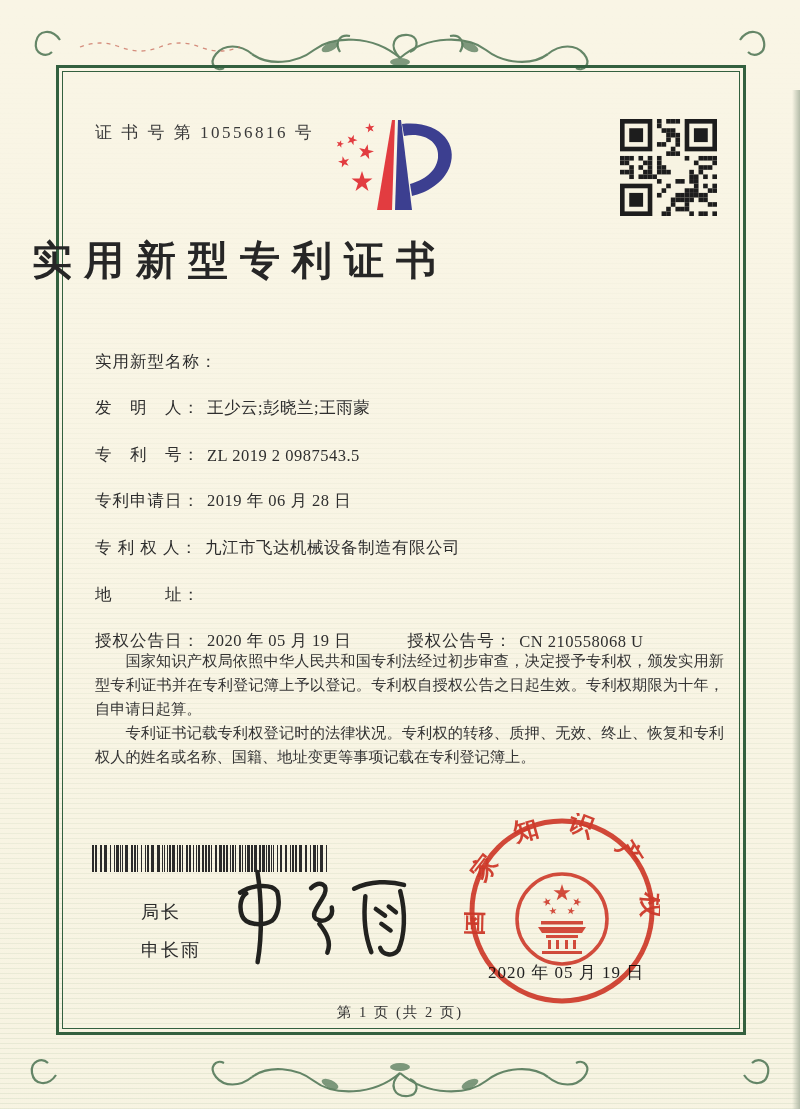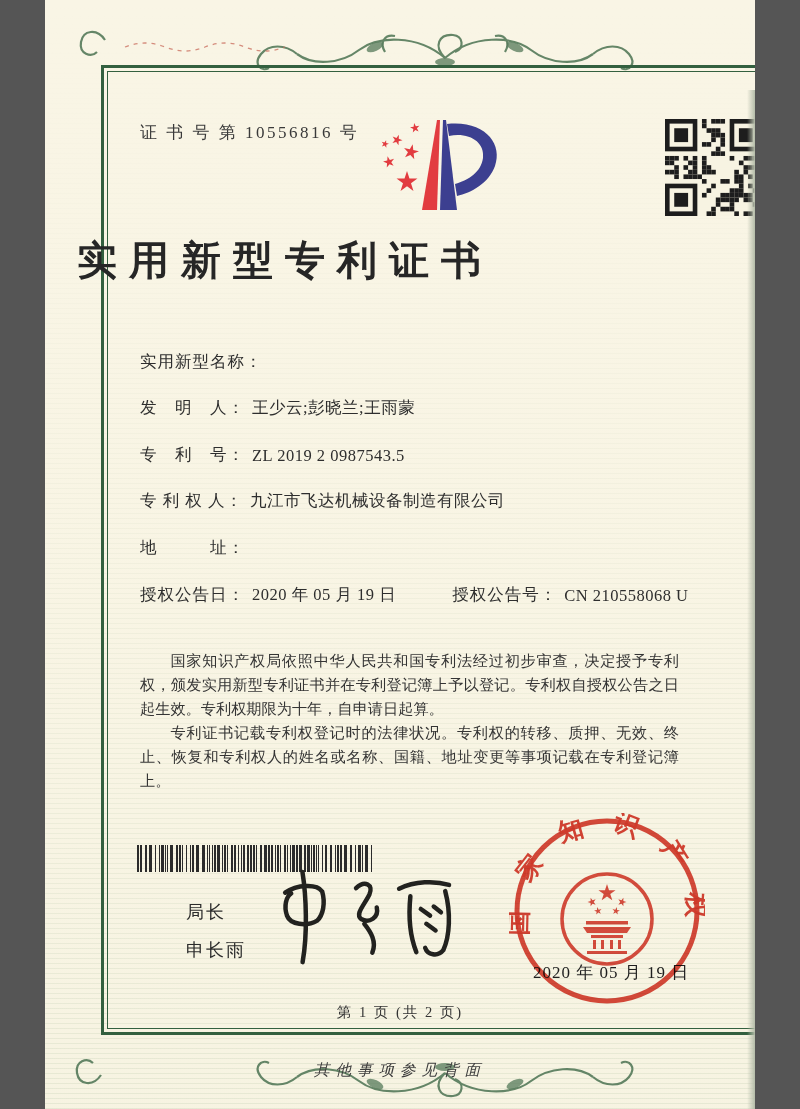--- a/index.html
+++ b/index.html
@@ -1,18 +1,18 @@
 <!DOCTYPE html>
 <html><head>
 <meta charset="utf-8">
 <style>
   * { margin:0; padding:0; box-sizing:border-box; }
   body { background:#555; font-family:"Liberation Serif","DejaVu Serif",serif; }
   .page{
-    position:relative; width:710px; height:1109px; margin:0 auto; overflow:hidden;
+    position:relative; width:800px; height:1109px; margin:0 auto; overflow:hidden;
     background-color:#f8f4e3;
     background-image:
       linear-gradient(to bottom, rgba(249,245,229,1) 0%, rgba(249,245,229,0.65) 50%, rgba(243,241,222,0.25) 100%),
       repeating-linear-gradient(0deg, rgba(110,150,105,0.16) 0px, rgba(110,150,105,0.16) 1px, transparent 1px, transparent 5px);
   }
   .page::after{ content:''; position:absolute; right:0; top:90px; width:8px; height:1019px;
     background:linear-gradient(to left,#b4bca9,rgba(180,188,169,0)); pointer-events:none; }
   .frame{ position:absolute; left:56px; top:65px; width:690px; height:970px;
     border:3px solid #33603f; }
   .frame-inner{ position:absolute; inset:3px; border:1px solid #33603f; }
@@ -242,20 +242,24 @@
     </div>
     <div class="frow">
       <span class="flabel">发　明　人：</span>
       <span class="fvalue">王少云;彭晓兰;王雨蒙</span>
     </div>
     <div class="frow">
       <span class="flabel">专　利　号：</span>
       <span class="fvalue">ZL 2019 2 0987543.5</span>
     </div>
     <div class="frow">
+      <span class="flabel">专利申请日：</span>
+      <span class="fvalue">2019 年 06 月 28 日</span>
+    </div>
+    <div class="frow">
       <span class="flabel">专 利 权 人：</span>
       <span class="fvalue">九江市飞达机械设备制造有限公司</span>
     </div>
     <div class="frow">
       <span class="flabel">地　　　址：</span>
     </div>
     <div class="frow">
       <span class="flabel">授权公告日：</span>
       <span class="fvalue">2020 年 05 月 19 日</span>
       <span class="flabel second">授权公告号：</span>
@@ -378,15 +382,14 @@
       <rect x="-16" y="24" width="32" height="3"></rect>
       <rect x="-14" y="29" width="3" height="9"></rect>
       <rect x="-6" y="29" width="3" height="9"></rect>
       <rect x="3" y="29" width="3" height="9"></rect>
       <rect x="11" y="29" width="3" height="9"></rect>
       <rect x="-20" y="40" width="40" height="3"></rect>
     </g>
   </svg>
 
   <div class="page-num">第 1 页 (共 2 页)</div>
-  <div class="back-note">其他事项参见背面</div>
 
 </div>
 
 </body></html>

